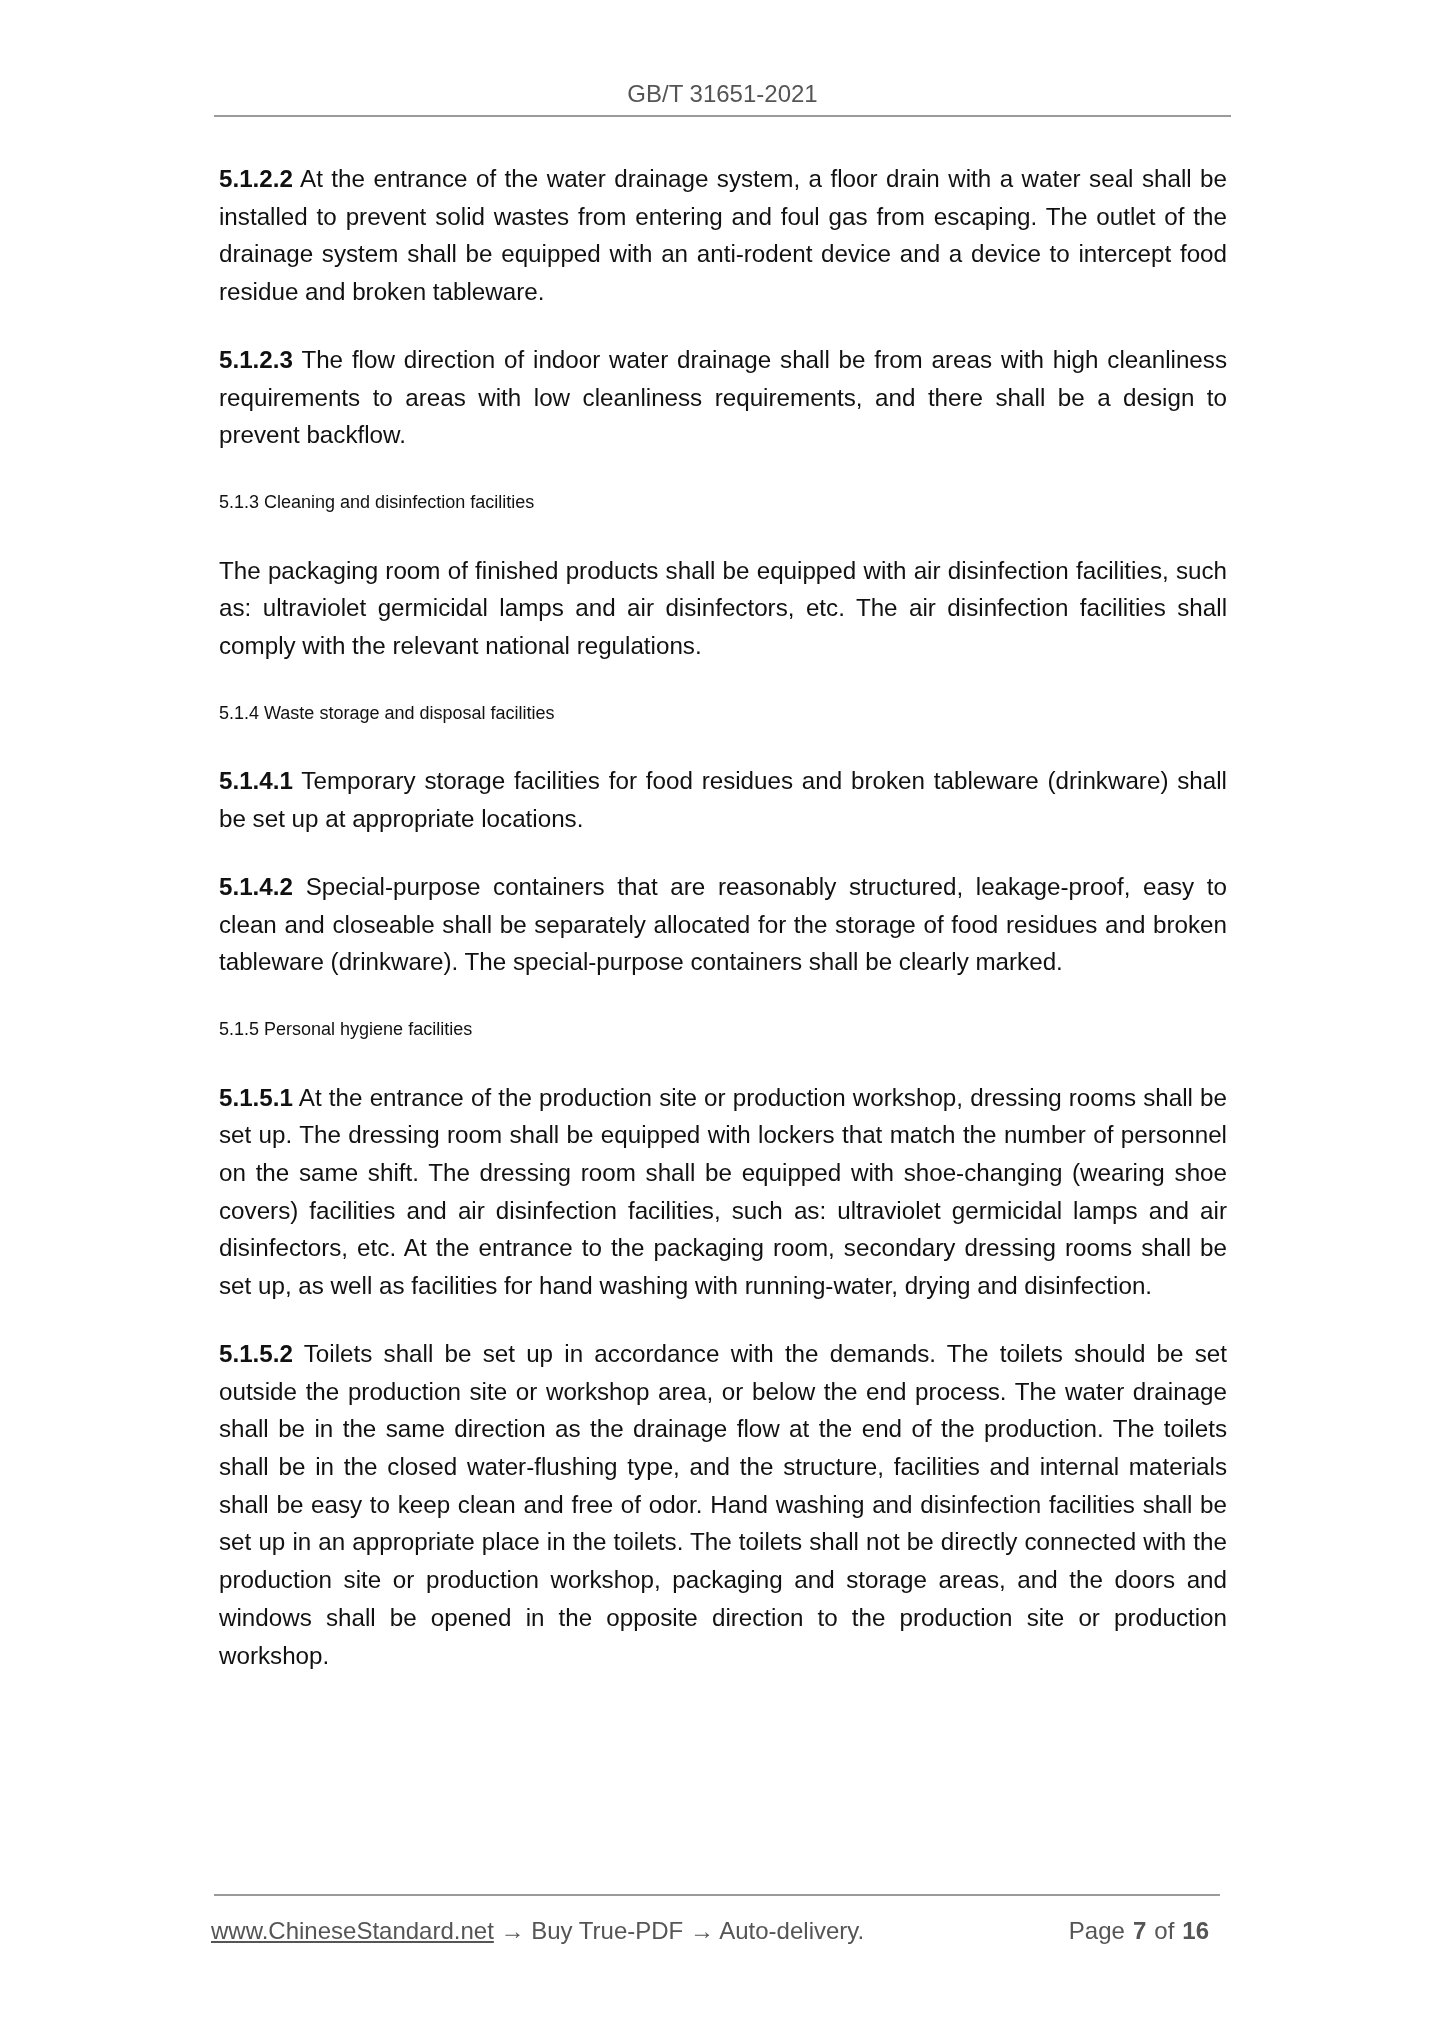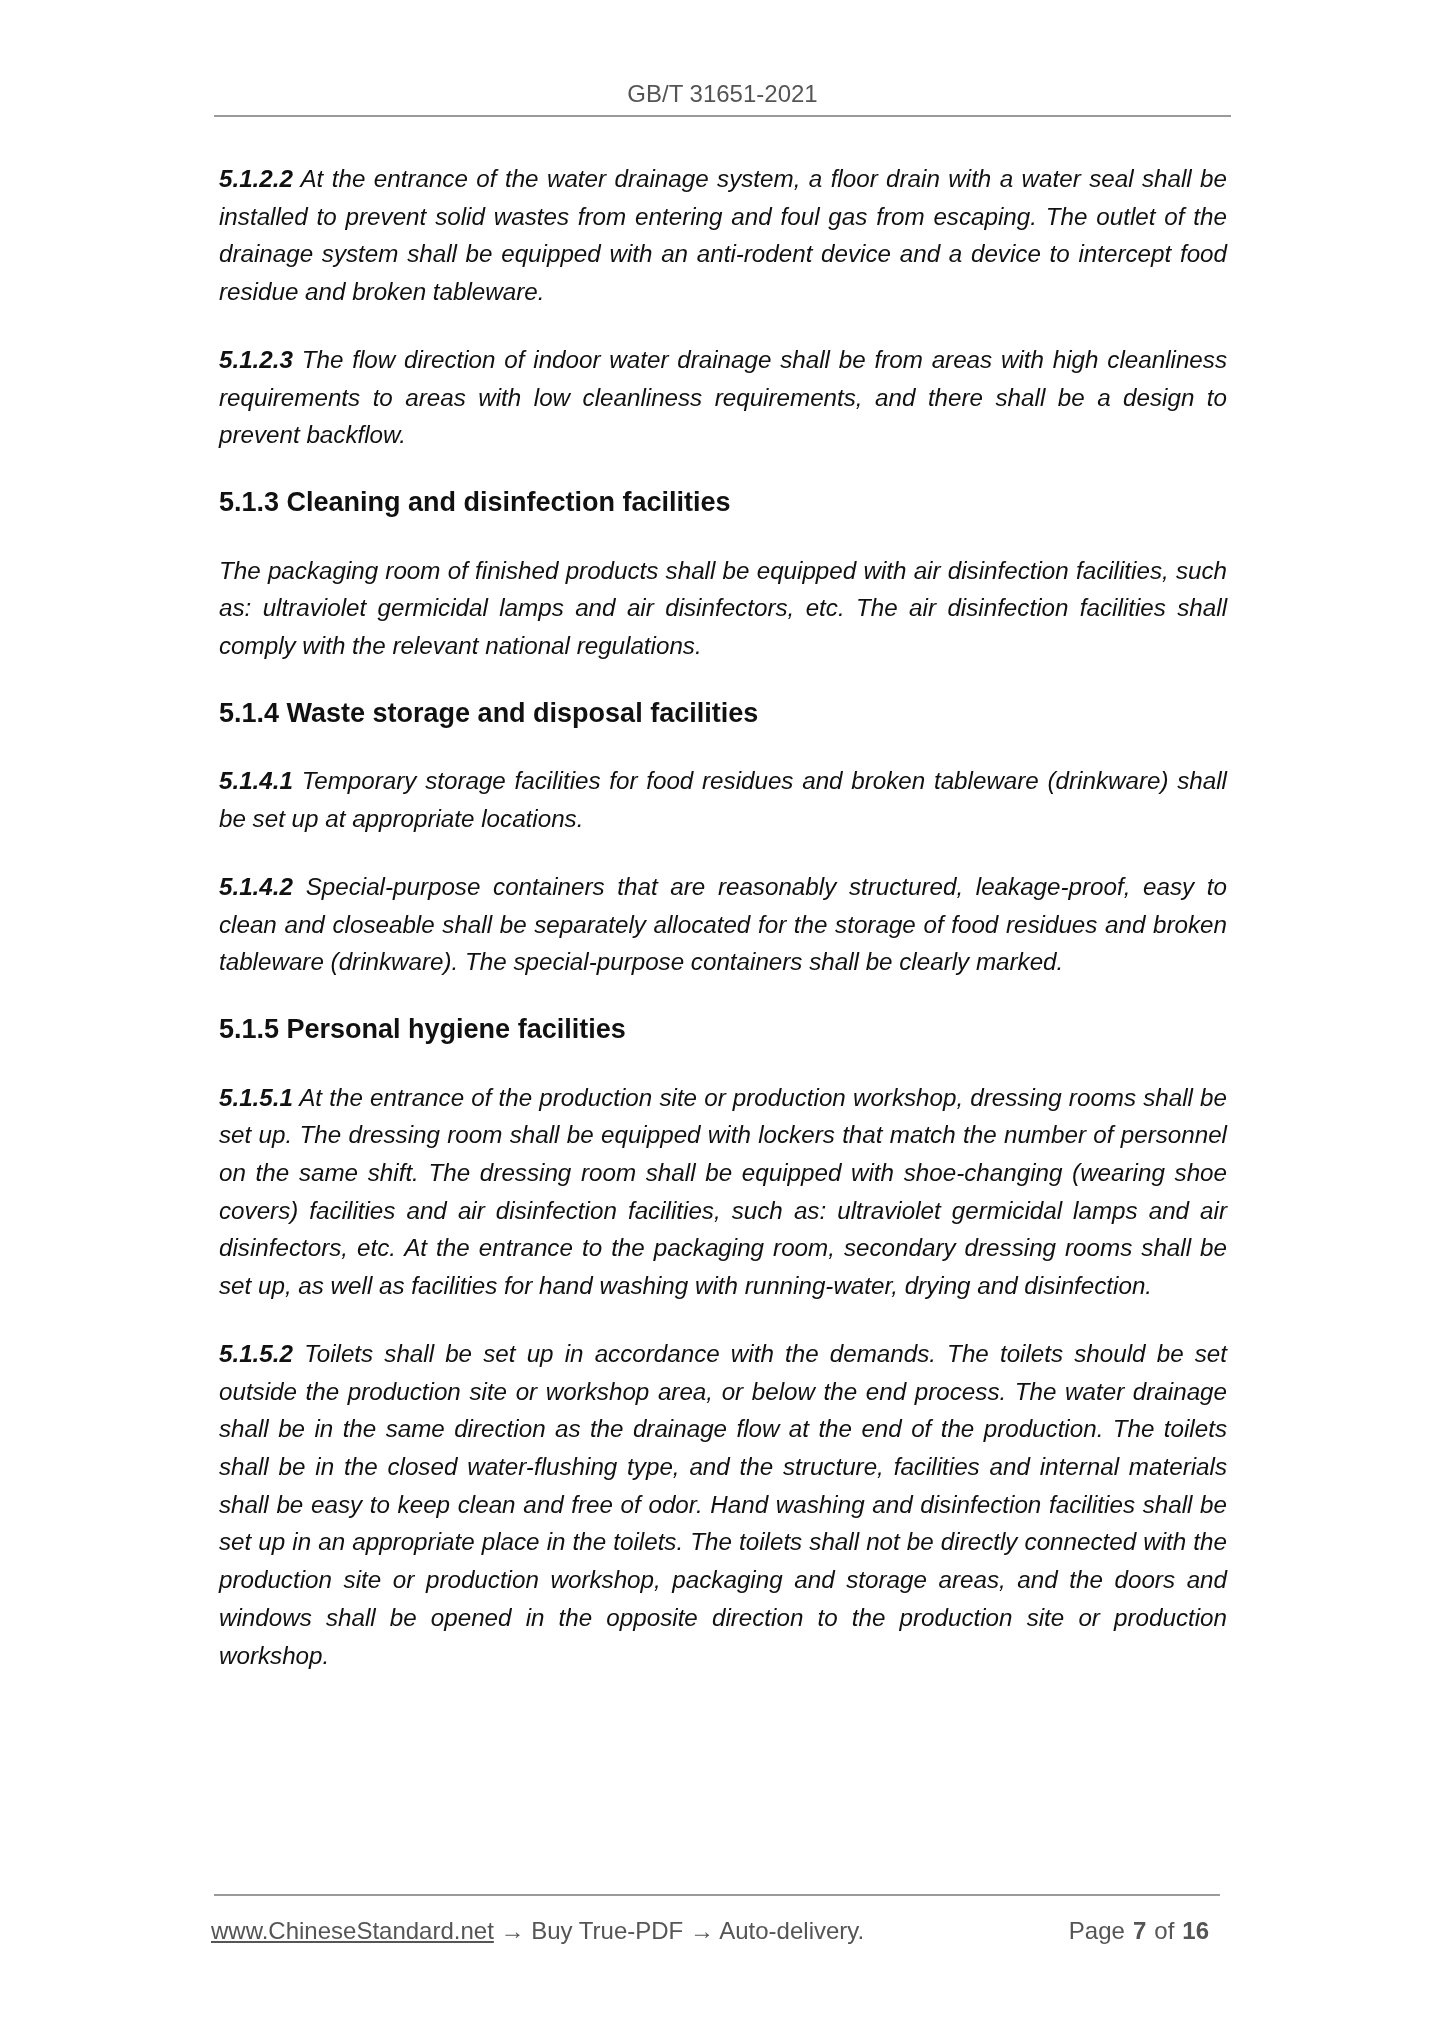--- a/index.html
+++ b/index.html
@@ -4,23 +4,23 @@
 <style>
   html, body { margin: 0; padding: 0; background: #ffffff; }
   body { width: 1445px; height: 2044px; position: relative; overflow: hidden;
          font-family: "Liberation Sans", sans-serif; color: #111111; }
   .header { position: absolute; left: 0; width: 1445px; top: 68px; text-align: center;
             font-size: 24px; color: #555555; line-height: 28px; margin-top: 12px; }
   .rule { position: absolute; height: 2px; background: #9a9a9a; }
   .rule.top { left: 214px; width: 1017px; top: 115px; }
   .rule.bottom { left: 214px; width: 1006px; top: 1894px; }
   .content { position: absolute; left: 219px; width: 1008px; top: 160px; }
-  .para { margin: 0 0 30px 0; font-size: 24.2px; line-height: 37.7px; text-align: justify; font-style: italic; }
+  .para { margin: 0 0 30px 0; font-size: 24.2px; line-height: 37.7px; text-align: justify; }
   .para .num { font-weight: bold; }
-  .heading { margin: 0 0 30px 0; font-size: 27px; line-height: 37.7px; font-weight: bold; }
+  .heading { margin: 0 0 30px 0; font-size: 18px; line-height: 37.7px; font-weight: normal; }
   .footer { position: absolute; top: 1916px; left: 211px; width: 1002px; height: 30px;
             font-size: 24px; color: #555555; line-height: 30px; }
   .footer .left { position: absolute; left: 0; top: 0; white-space: nowrap; }
   .footer .left a { color: #555555; text-decoration: underline; }
   .footer .right { position: absolute; right: 4px; top: 0; white-space: nowrap; }
   .footer .right b { font-weight: bold; }
   .sp { display: inline-block; width: 8px; }
 </style>
 </head>
 <body>

